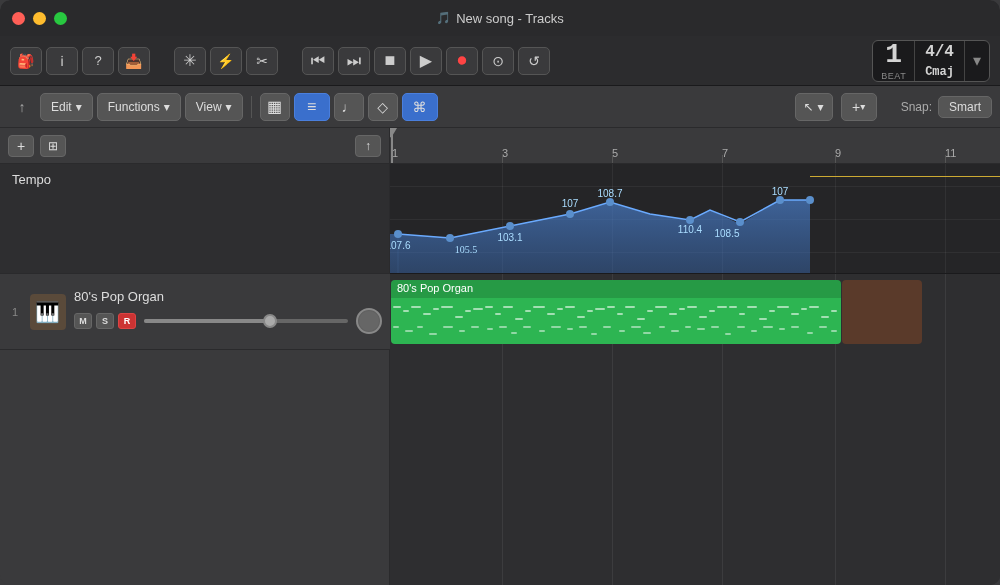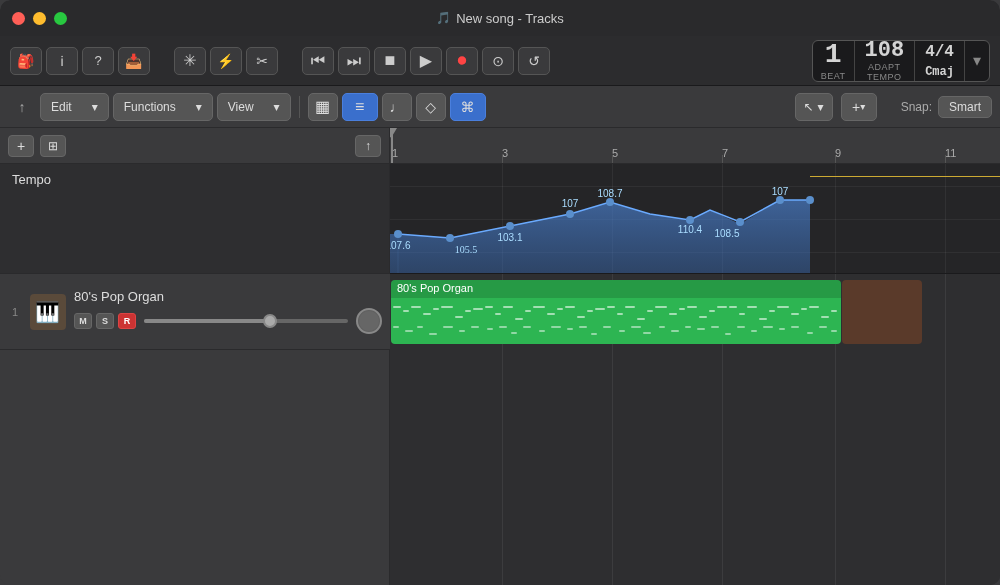--- a/index.html
+++ b/index.html
@@ -165,21 +165,21 @@
       height: 28px;
       padding: 0 10px;
       background: #555;
       border: 1px solid #666;
       border-radius: 5px;
       color: #ddd;
       font-size: 12px;
       cursor: pointer;
       display: flex;
       align-items: center;
-      gap: 20px;
+      gap: 4px;
     }
     .toolbar-separator {
       width: 1px;
       height: 22px;
       background: #555;
       margin: 0 4px;
     }
     .toolbar-icon-btn {
       width: 30px;
       height: 28px;
@@ -599,25 +599,20 @@
   <div class="transport-btn" style="font-size:18px; font-weight:bold;">■</div>
   <div class="transport-btn" style="font-size:16px;">▶</div>
   <div class="transport-btn" style="font-size:18px; color:#ff4444;">⏺</div>
   <div class="transport-btn" style="font-size:14px;">⊙</div>
   <div class="transport-btn" style="font-size:14px;">↺</div>
 
   <div id="lcd-display">
     <div class="lcd-section">
       <div class="lcd-digits" style="font-size:28px;">1</div>
       <div class="lcd-label">BEAT</div>
-    </div>
-    <div class="lcd-tempo-section">
-      <div class="lcd-tempo-value">108</div>
-      <div class="lcd-tempo-sub">ADAPT</div>
-      <div class="lcd-tempo-sub">TEMPO</div>
     </div>
     <div class="lcd-key-section">
       <div class="lcd-key-value">4/4</div>
       <div class="lcd-key-value" style="font-size:12px;">Cmaj</div>
     </div>
     <div class="lcd-chevron">▾</div>
   </div>
 </div>
 
 <div id="toolbar">

